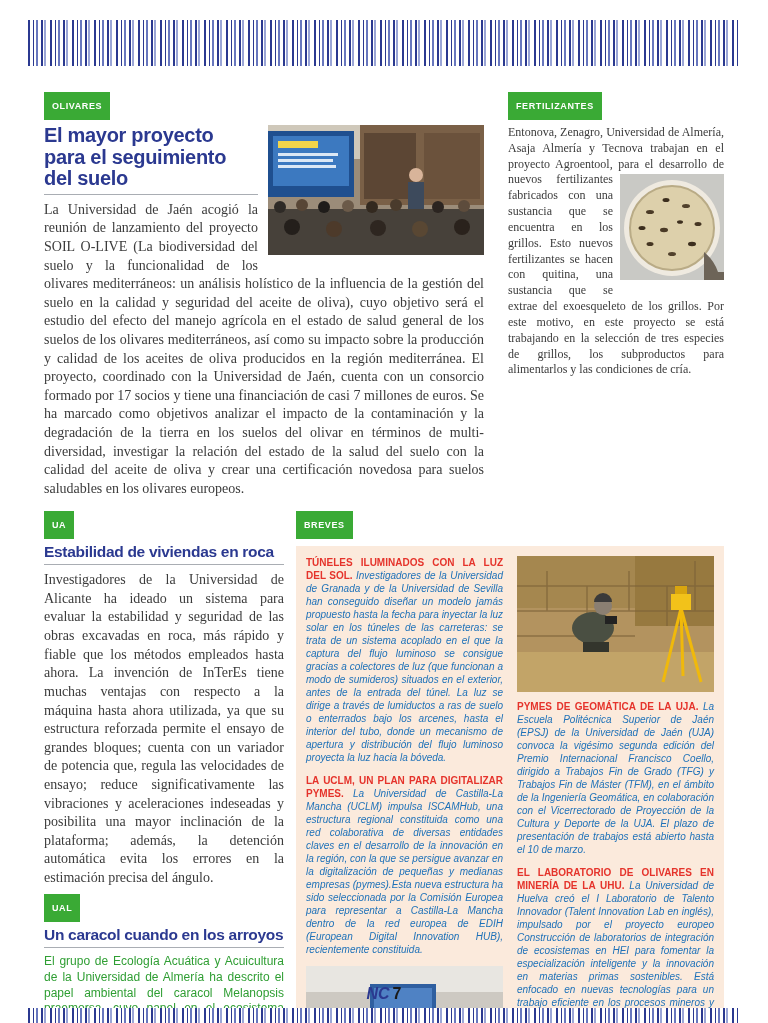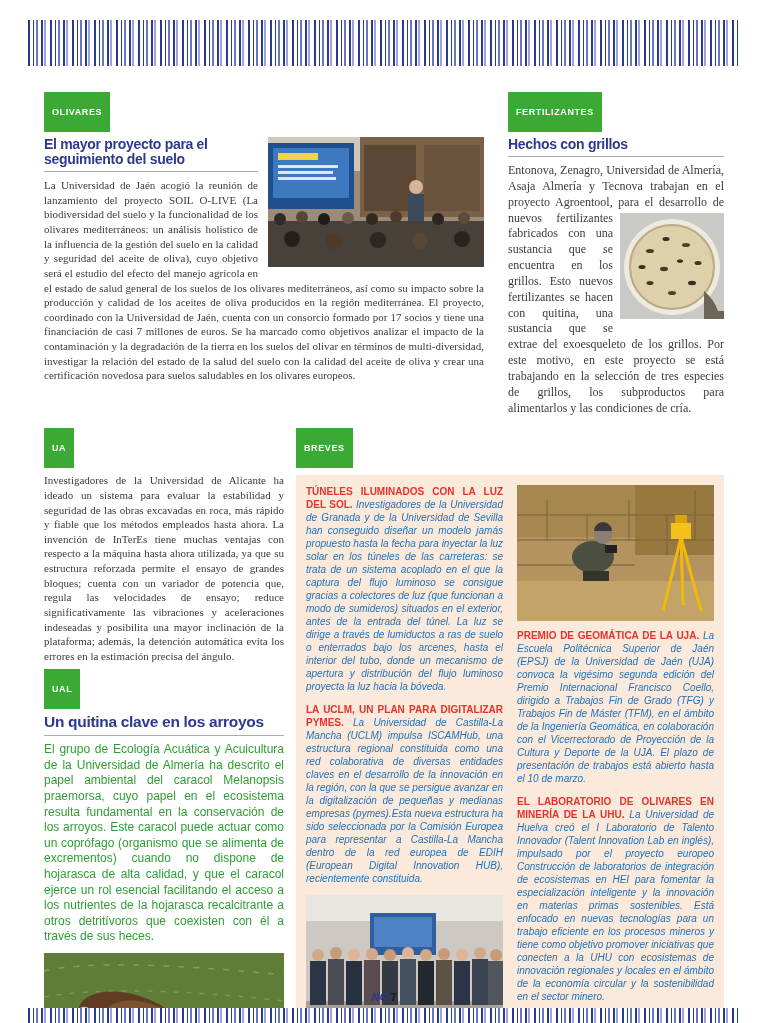--- a/index.html
+++ b/index.html
@@ -1,25 +1,25 @@
 <!DOCTYPE html>
 <html><head>
 <meta charset="utf-8">
 <style>
   html,body{margin:0;padding:0}
   body{width:768px;height:1023px;background:#fff;font-family:"Liberation Serif",serif;color:#3b3b3b;-webkit-font-smoothing:antialiased}
   .page{position:relative;width:768px;height:1023px;padding:20px 28px 0;box-sizing:border-box;overflow:hidden;background:#fff}
   .stripes{height:46px;background:repeating-linear-gradient(90deg,#2b3990 0 2px,#fff 2px 5px,#2b3990 5px 6px,#fff 6px 8px,#6877be 8px 10px,#fff 10px 13px,#2b3990 13px 15px,#fff 15px 16px,#9aa5d6 16px 18px,#fff 18px 22px)}
   .stripes-bottom{position:absolute;left:28px;right:28px;bottom:0;height:15px}
   .content{padding:26px 16px 0}
-  .tag{display:inline-block;background:#3aaa35;color:#fff;font-family:"Liberation Sans",sans-serif;font-size:9px;font-weight:bold;letter-spacing:.6px;padding:15px 8px;margin-bottom:5px;text-transform:uppercase}
+  .tag{display:inline-block;background:#3aaa35;color:#fff;font-family:"Liberation Sans",sans-serif;font-size:9px;font-weight:bold;letter-spacing:.6px;padding:9px 8px;margin-bottom:5px;text-transform:uppercase}
   .headline{font-family:"Liberation Sans",sans-serif;color:#2b3990;font-weight:bold;letter-spacing:-.3px;border-bottom:1px solid #a9adb3;overflow:hidden;padding-bottom:4px;margin:0 0 6px}
-  .h-lg{font-size:14px;line-height:1.08}
+  .h-lg{font-size:20px;line-height:1.08}
   .h-md{font-size:15.5px;line-height:1.08}
-  .body-serif{font-size:11px;line-height:1.33;text-align:justify;color:#3b3b3b;margin:0}
+  .body-serif{font-size:14px;line-height:1.33;text-align:justify;color:#3b3b3b;margin:0}
   .fert .body-serif{font-size:12px;line-height:1.32}
   .row1{display:flex;gap:24px;margin-bottom:12px;min-height:300px;align-items:flex-start}
   .row1 .col-left{width:440px}
   .row1 .col-right{flex:1;min-width:0}
   .photo{display:block;overflow:hidden}
   .photo svg{display:block;width:100%;height:100%}
   .photo-conference{float:right;width:216px;height:130px;margin:0 0 6px 10px}
   .photo-dish{float:right;width:104px;height:106px;margin:2px 0 4px 7px}
   .row2{display:flex;gap:12px;align-items:flex-start}
   .row2-left{width:240px}
@@ -27,21 +27,21 @@
   .body-green{font-family:"Liberation Sans",sans-serif;font-size:12px;line-height:1.3;color:#2f9e33;text-align:justify;margin:0}
   .photo-snails{width:100%;height:142px;margin-top:8px}
   .breves-wrap{flex:1;min-width:0}
   .breves-box{background:#fbeadc;padding:10px;display:flex;gap:14px;margin-top:2px}
   .breves-col{flex:1;min-width:0}
   .brief{font-family:"Liberation Sans",sans-serif;font-size:10px;line-height:1.3;text-align:justify;margin:0 0 10px}
   .brief-title{color:#e5332b;font-weight:bold}
   .brief-body{color:#1e71b8;font-style:italic}
   .photo-group{width:100%;height:140px;margin-top:4px}
   .photo-arch{width:100%;height:136px;margin-bottom:8px}
-  .footer{position:absolute;left:0;right:0;bottom:20px;text-align:center;font-family:"Liberation Sans",sans-serif;font-size:11px}
+  .footer{position:absolute;left:0;right:0;bottom:20px;text-align:center;font-family:"Liberation Sans",sans-serif;font-size:16px}
   .footer-logo{color:#2b3990;font-weight:bold;font-style:italic;margin-right:3px}
   .footer-page{color:#1a1a1a;font-weight:bold}
 </style>
 </head>
 <body>
 
 <div class="page">
 
   <div class="stripes"></div>
 
@@ -83,21 +83,20 @@
               <circle cx="194" cy="102" r="8" fill="#2a221c"></circle>
             </svg>
           </span>
           <h2 class="headline h-lg">El mayor proyecto para el seguimiento del suelo</h2>
           <p class="body-serif">La Universidad de Jaén acogió la reunión de lanzamiento del proyecto SOIL O-LIVE (La biodiversidad del suelo y la funcionalidad de los olivares mediterráneos: un análisis holístico de la influencia de la gestión del suelo en la calidad y seguridad del aceite de oliva), cuyo objetivo será el estudio del efecto del manejo agrícola en el estado de salud general de los suelos de los olivares mediterráneos, así como su impacto sobre la producción y calidad de los aceites de oliva producidos en la región mediterránea. El proyecto, coordinado con la Universidad de Jaén, cuenta con un consorcio formado por 17 socios y tiene una financiación de casi 7 millones de euros. Se ha marcado como objetivos analizar el impacto de la contaminación y la degradación de la tierra en los suelos del olivar en términos de multi-diversidad, investigar la relación del estado de la salud del suelo con la calidad del aceite de oliva y crear una certificación novedosa para suelos saludables en los olivares europeos.</p>
         </div>
       </article>
 
       <article class="col-right fert">
         <span class="tag">FERTILIZANTES</span>
-        <h2 class="headline h-lg">Hechos con grillos</h2>
         <p class="body-serif">
           <span>Entonova, Zenagro, Universidad de Almería, Asaja Almería y Tecnova trabajan en el proyecto Agroentool, para el desarrollo de nuevos</span>
           <span class="photo photo-dish">
             <svg viewBox="0 0 104 106" preserveAspectRatio="none">
               <rect width="104" height="106" fill="#c9c9c5"></rect>
               <circle cx="52" cy="54" r="48" fill="#efeae0"></circle>
               <circle cx="52" cy="54" r="42" fill="#ddd0ab"></circle>
               <circle cx="52" cy="54" r="42" fill="none" stroke="#b9ab86" stroke-width="2"></circle>
               <ellipse cx="30" cy="38" rx="4" ry="2" fill="#4a3a26"></ellipse>
               <ellipse cx="46" cy="26" rx="3.5" ry="2" fill="#3c2e1e"></ellipse>
@@ -117,26 +116,27 @@
         </p>
       </article>
     </div>
 
     <div class="row2">
 
       <div class="row2-left">
 
         <article class="ua">
           <span class="tag">UA</span>
+          <h3 class="headline h-md">Estabilidad de viviendas en roca</h3>
           <p class="body-serif">Investigadores de la Universidad de Alicante ha ideado un sistema para evaluar la estabilidad y seguridad de las obras excavadas en roca, más rápido y fiable que los métodos empleados hasta ahora. La invención de InTerEs tiene muchas ventajas con respecto a la máquina hasta ahora utilizada, ya que su estructura reforzada permite el ensayo de grandes bloques; cuenta con un variador de potencia que, regula las velocidades de ensayo; reduce significativamente las vibraciones y aceleraciones indeseadas y posibilita una mayor inclinación de la plataforma; además, la detención automática evita los errores en la estimación precisa del ángulo.</p>
         </article>
 
         <article class="ual">
           <span class="tag">UAL</span>
-          <h3 class="headline h-md">Un quitina clave en los arroyos</h3>
+          <h3 class="headline h-md">Un caracol cuando en los arroyos</h3>
           <p class="body-green">El grupo de Ecología Acuática y Acuicultura de la Universidad de Almería ha descrito el papel ambiental del caracol Melanopsis praemorsa, cuyo papel en el ecosistema resulta fundamental en la conservación de los arroyos. Este caracol puede actuar como un coprófago (organismo que se alimenta de excrementos) cuando no dispone de hojarasca de alta calidad, y que el caracol ejerce un rol esencial facilitando el acceso a los nutrientes de la hojarasca recalcitrante a otros detritívoros que coexisten con él a través de sus heces.</p>
           <span class="photo photo-snails">
             <svg viewBox="0 0 240 142" preserveAspectRatio="none">
               <rect width="240" height="142" fill="#5f7d36"></rect>
               <path d="M0,18 Q60,4 240,22" stroke="#86a24c" stroke-width="1.5" fill="none" stroke-dasharray="6 9"></path>
               <path d="M0,44 Q80,30 240,48" stroke="#7d9a45" stroke-width="1.5" fill="none" stroke-dasharray="5 8"></path>
               <path d="M0,86 Q90,72 240,92" stroke="#8fae54" stroke-width="1.5" fill="none" stroke-dasharray="7 10"></path>
               <path d="M0,122 Q100,108 240,126" stroke="#76933f" stroke-width="1.5" fill="none" stroke-dasharray="6 9"></path>
               <path d="M10,140 L30,100 M60,140 L78,104 M200,140 L214,108" stroke="#8fae54" stroke-width="1.5"></path>
               <g transform="translate(88,72) rotate(18)">
@@ -224,21 +224,21 @@
                 <g stroke="#f0b90b" stroke-width="3">
                   <line x1="164" y1="52" x2="146" y2="126"></line>
                   <line x1="164" y1="52" x2="184" y2="126"></line>
                   <line x1="164" y1="52" x2="166" y2="120"></line>
                 </g>
                 <rect x="154" y="38" width="20" height="16" fill="#f2c21a"></rect>
                 <rect x="158" y="30" width="12" height="8" fill="#d9a50e"></rect>
               </svg>
             </span>
             <p class="brief">
-              <span class="brief-title">PREMIO DE GEOMÁTICA DE LA UJA.</span>
+              <span class="brief-title">PYMES DE GEOMÁTICA DE LA UJA.</span>
               <span class="brief-body">La Escuela Politécnica Superior de Jaén (EPSJ) de la Universidad de Jaén (UJA) convoca la vigésimo segunda edición del Premio Internacional Francisco Coello, dirigido a Trabajos Fin de Grado (TFG) y Trabajos Fin de Máster (TFM), en el ámbito de la Ingeniería Geomática, en colaboración con el Vicerrectorado de Proyección de la Cultura y Deporte de la UJA. El plazo de presentación de trabajos está abierto hasta el 10 de marzo.</span>
             </p>
             <p class="brief">
               <span class="brief-title">EL LABORATORIO DE OLIVARES EN MINERÍA DE LA UHU.</span>
               <span class="brief-body">La Universidad de Huelva creó el I Laboratorio de Talento Innovador (Talent Innovation Lab en inglés), impulsado por el proyecto europeo Construcción de laboratorios de integración de ecosistemas en HEI para fomentar la especialización inteligente y la innovación en materias primas sostenibles. Está enfocado en nuevas tecnologías para un trabajo eficiente en los procesos mineros y tiene como objetivo promover iniciativas que conecten a la UHU con ecosistemas de innovación regionales y locales en el ámbito de la economía circular y la sostenibilidad en el sector minero.</span>
             </p>
           </div>
 
         </div>
       </section>

